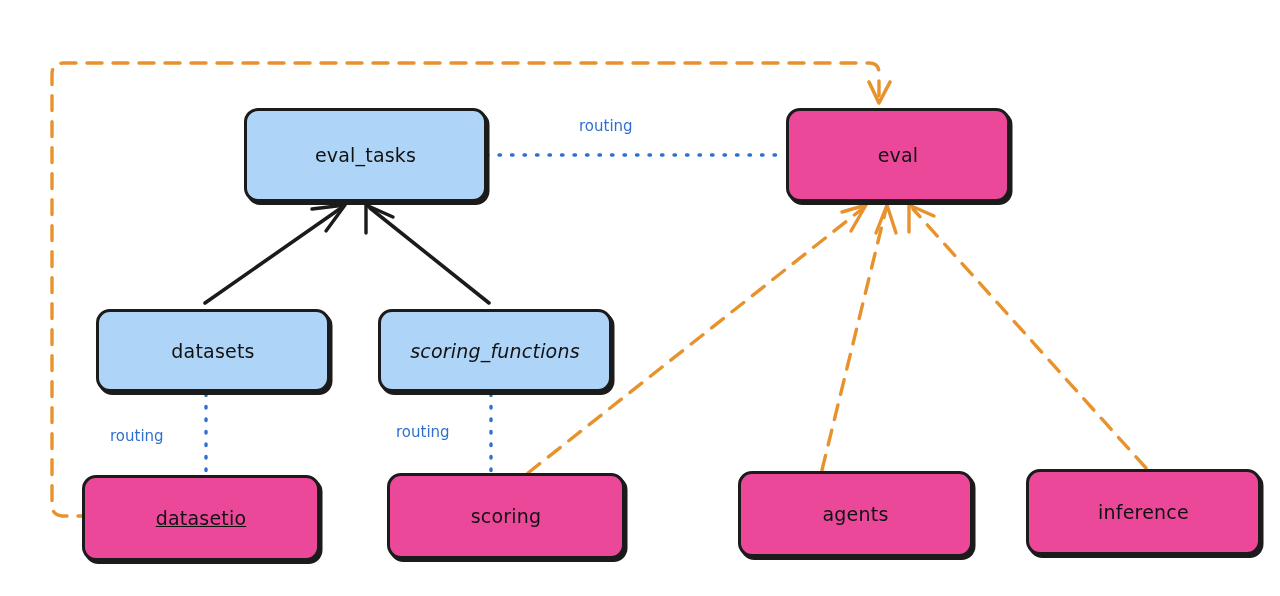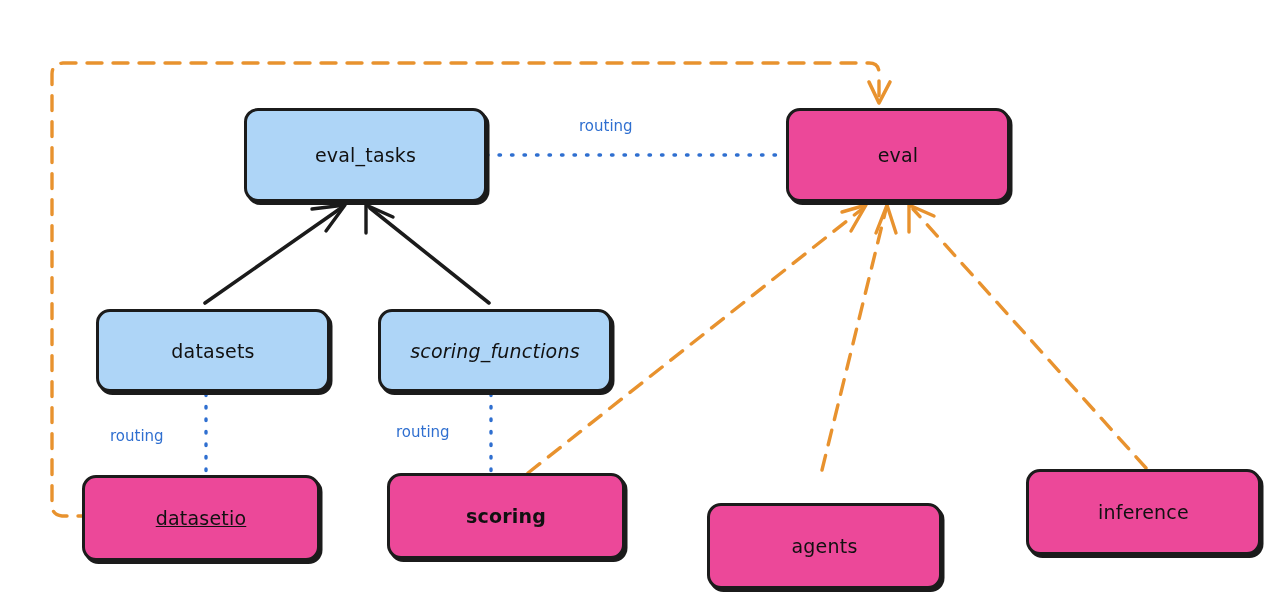--- a/index.html
+++ b/index.html
@@ -99,25 +99,25 @@
   </div>
 
   <div class="node blue" style="left:378px; top:309px; width:234px; height:83px;font-style:italic;">
     <span class="label">scoring_functions</span>
   </div>
 
   <div class="node green" style="left:82px; top:475px; width:238px; height:86px;text-decoration:underline;">
     <span class="label">datasetio</span>
   </div>
 
-  <div class="node green" style="left:387px; top:473px; width:238px; height:86px;font-weight:bold;">
+  <div class="node green" style="left:387px; top:473px; width:238px; height:86px;">
     <span class="label">scoring</span>
   </div>
 
-  <div class="node green" style="left:707px; top:471px; width:235px; height:86px;margin-top:32px;">
+  <div class="node green" style="left:738px; top:471px; width:235px; height:86px;">
     <span class="label">agents</span>
   </div>
 
   <div class="node green" style="left:1026px; top:469px; width:235px; height:86px;">
     <span class="label">inference</span>
   </div>
 
   <div class="edge-label" style="left:579px; top:117px;">routing</div>
 
   <div class="edge-label" style="left:110px; top:427px;">routing</div>

